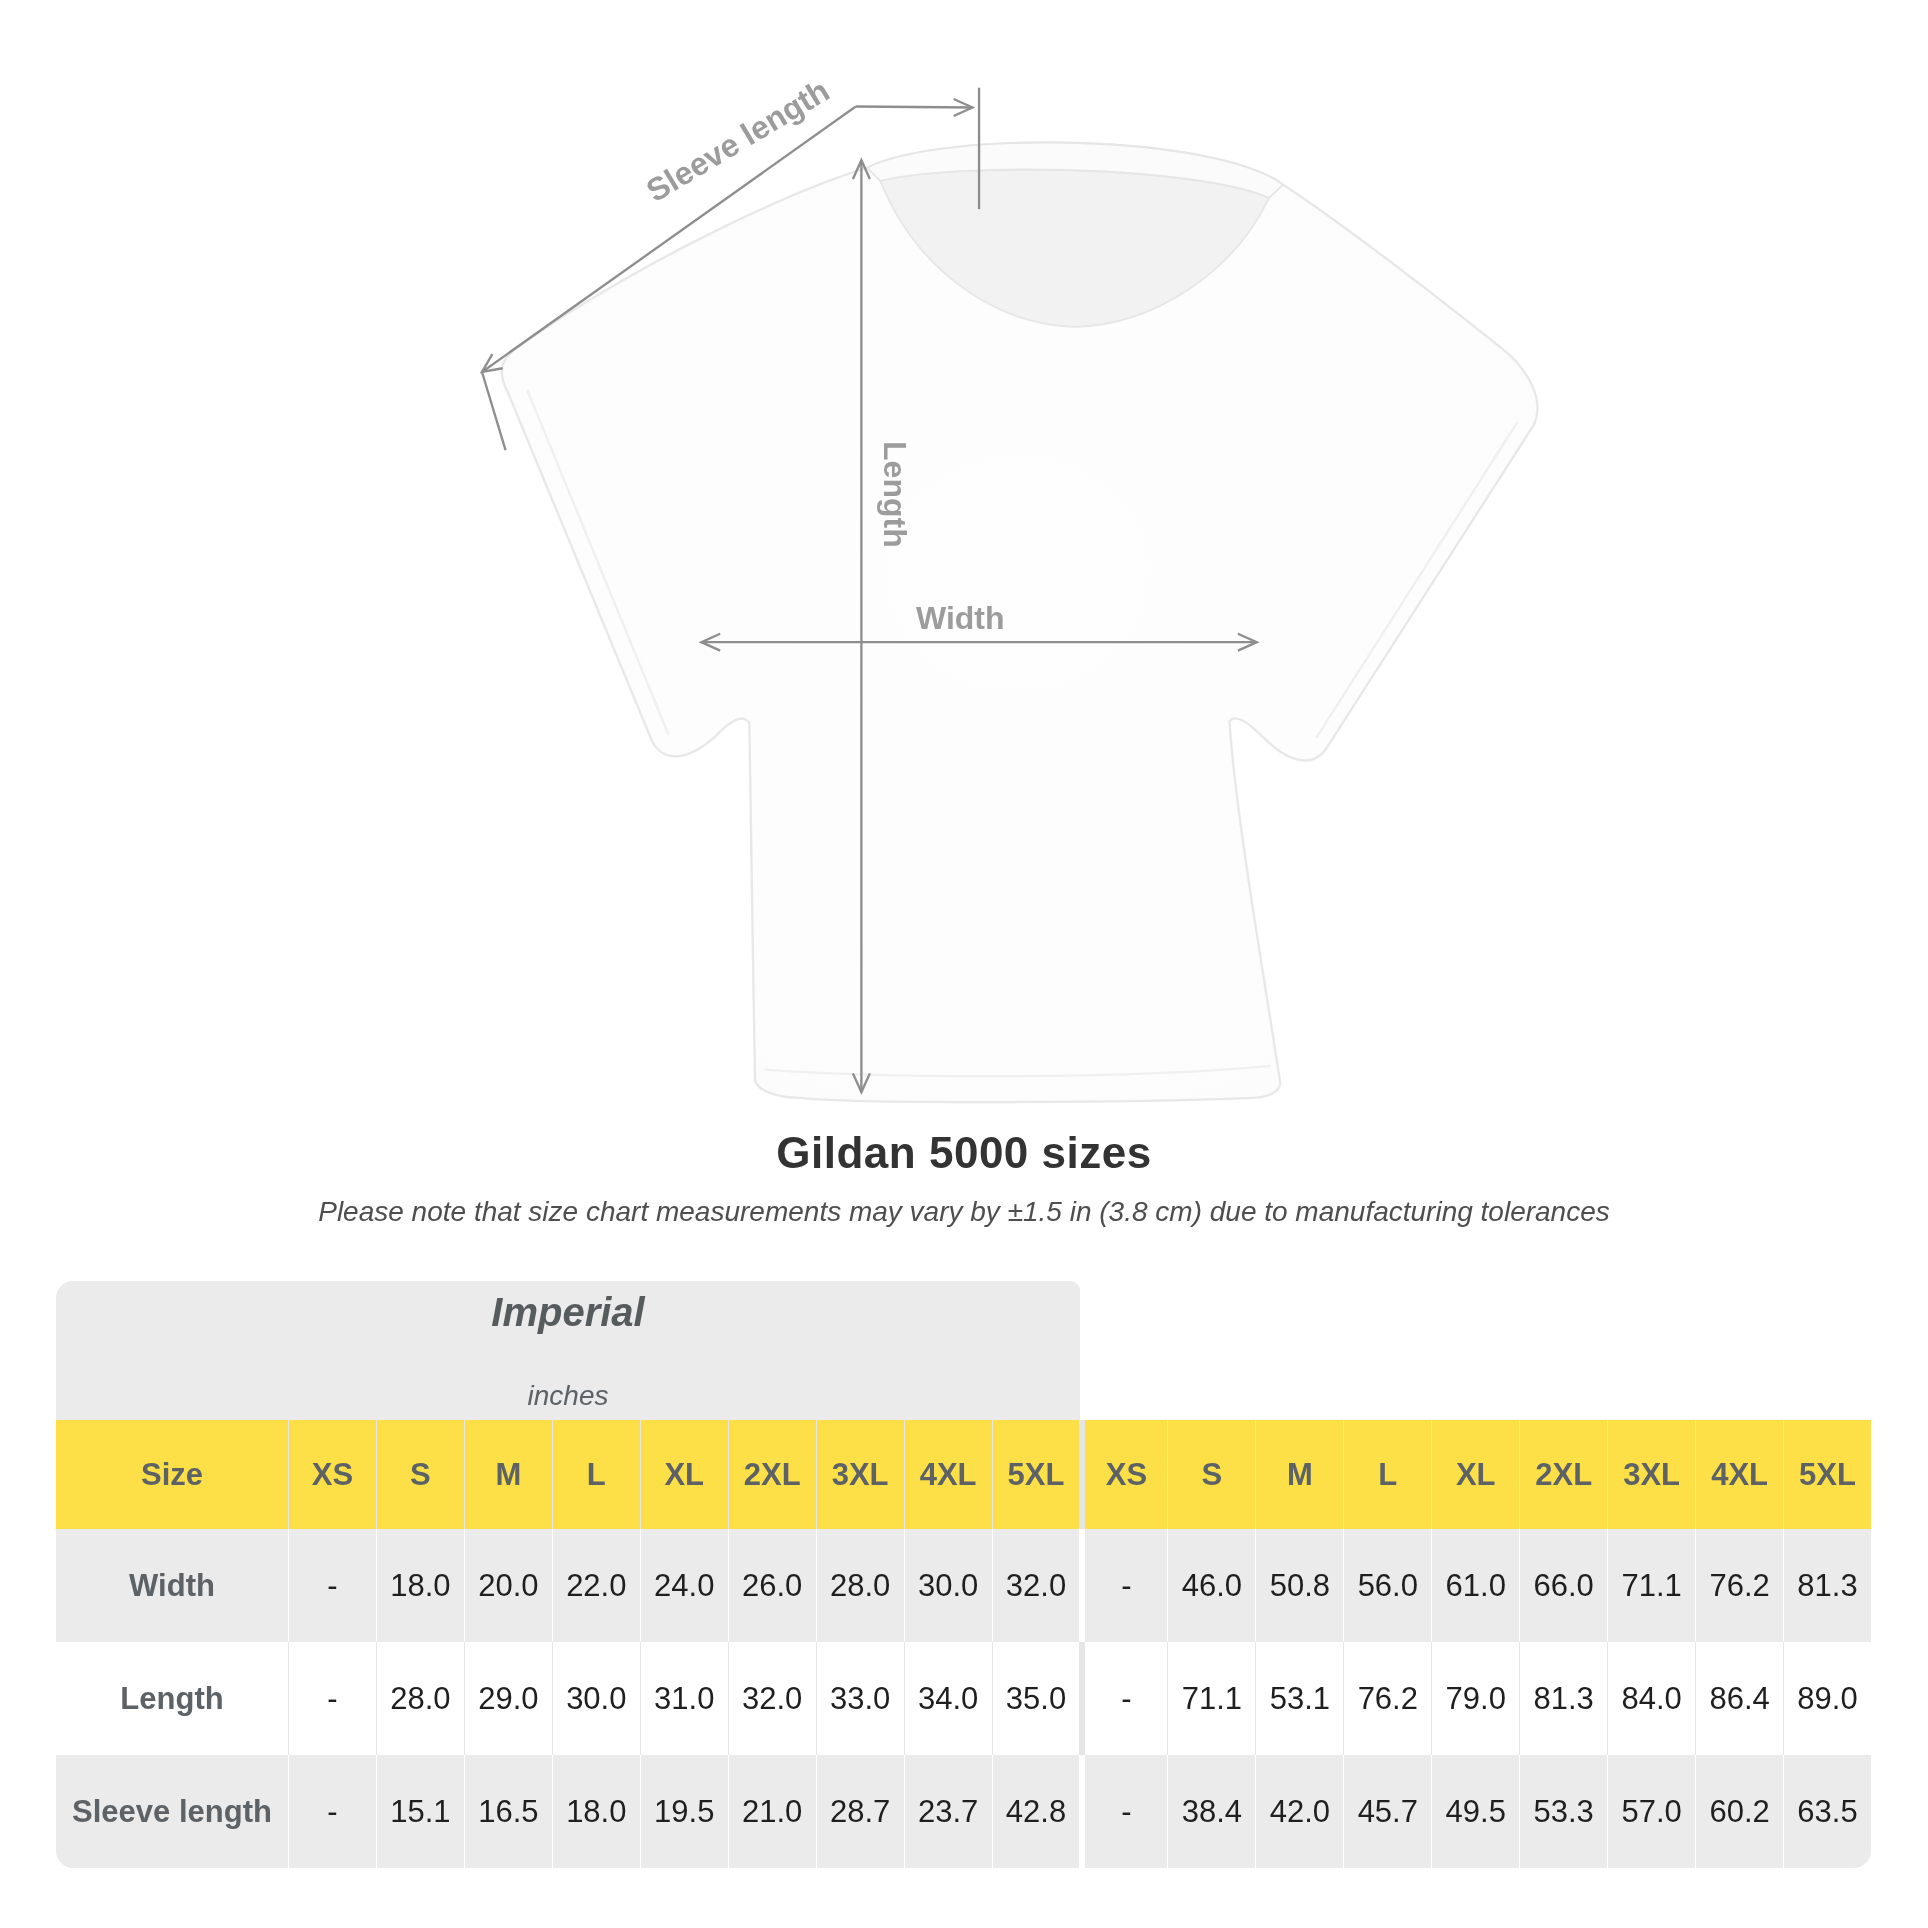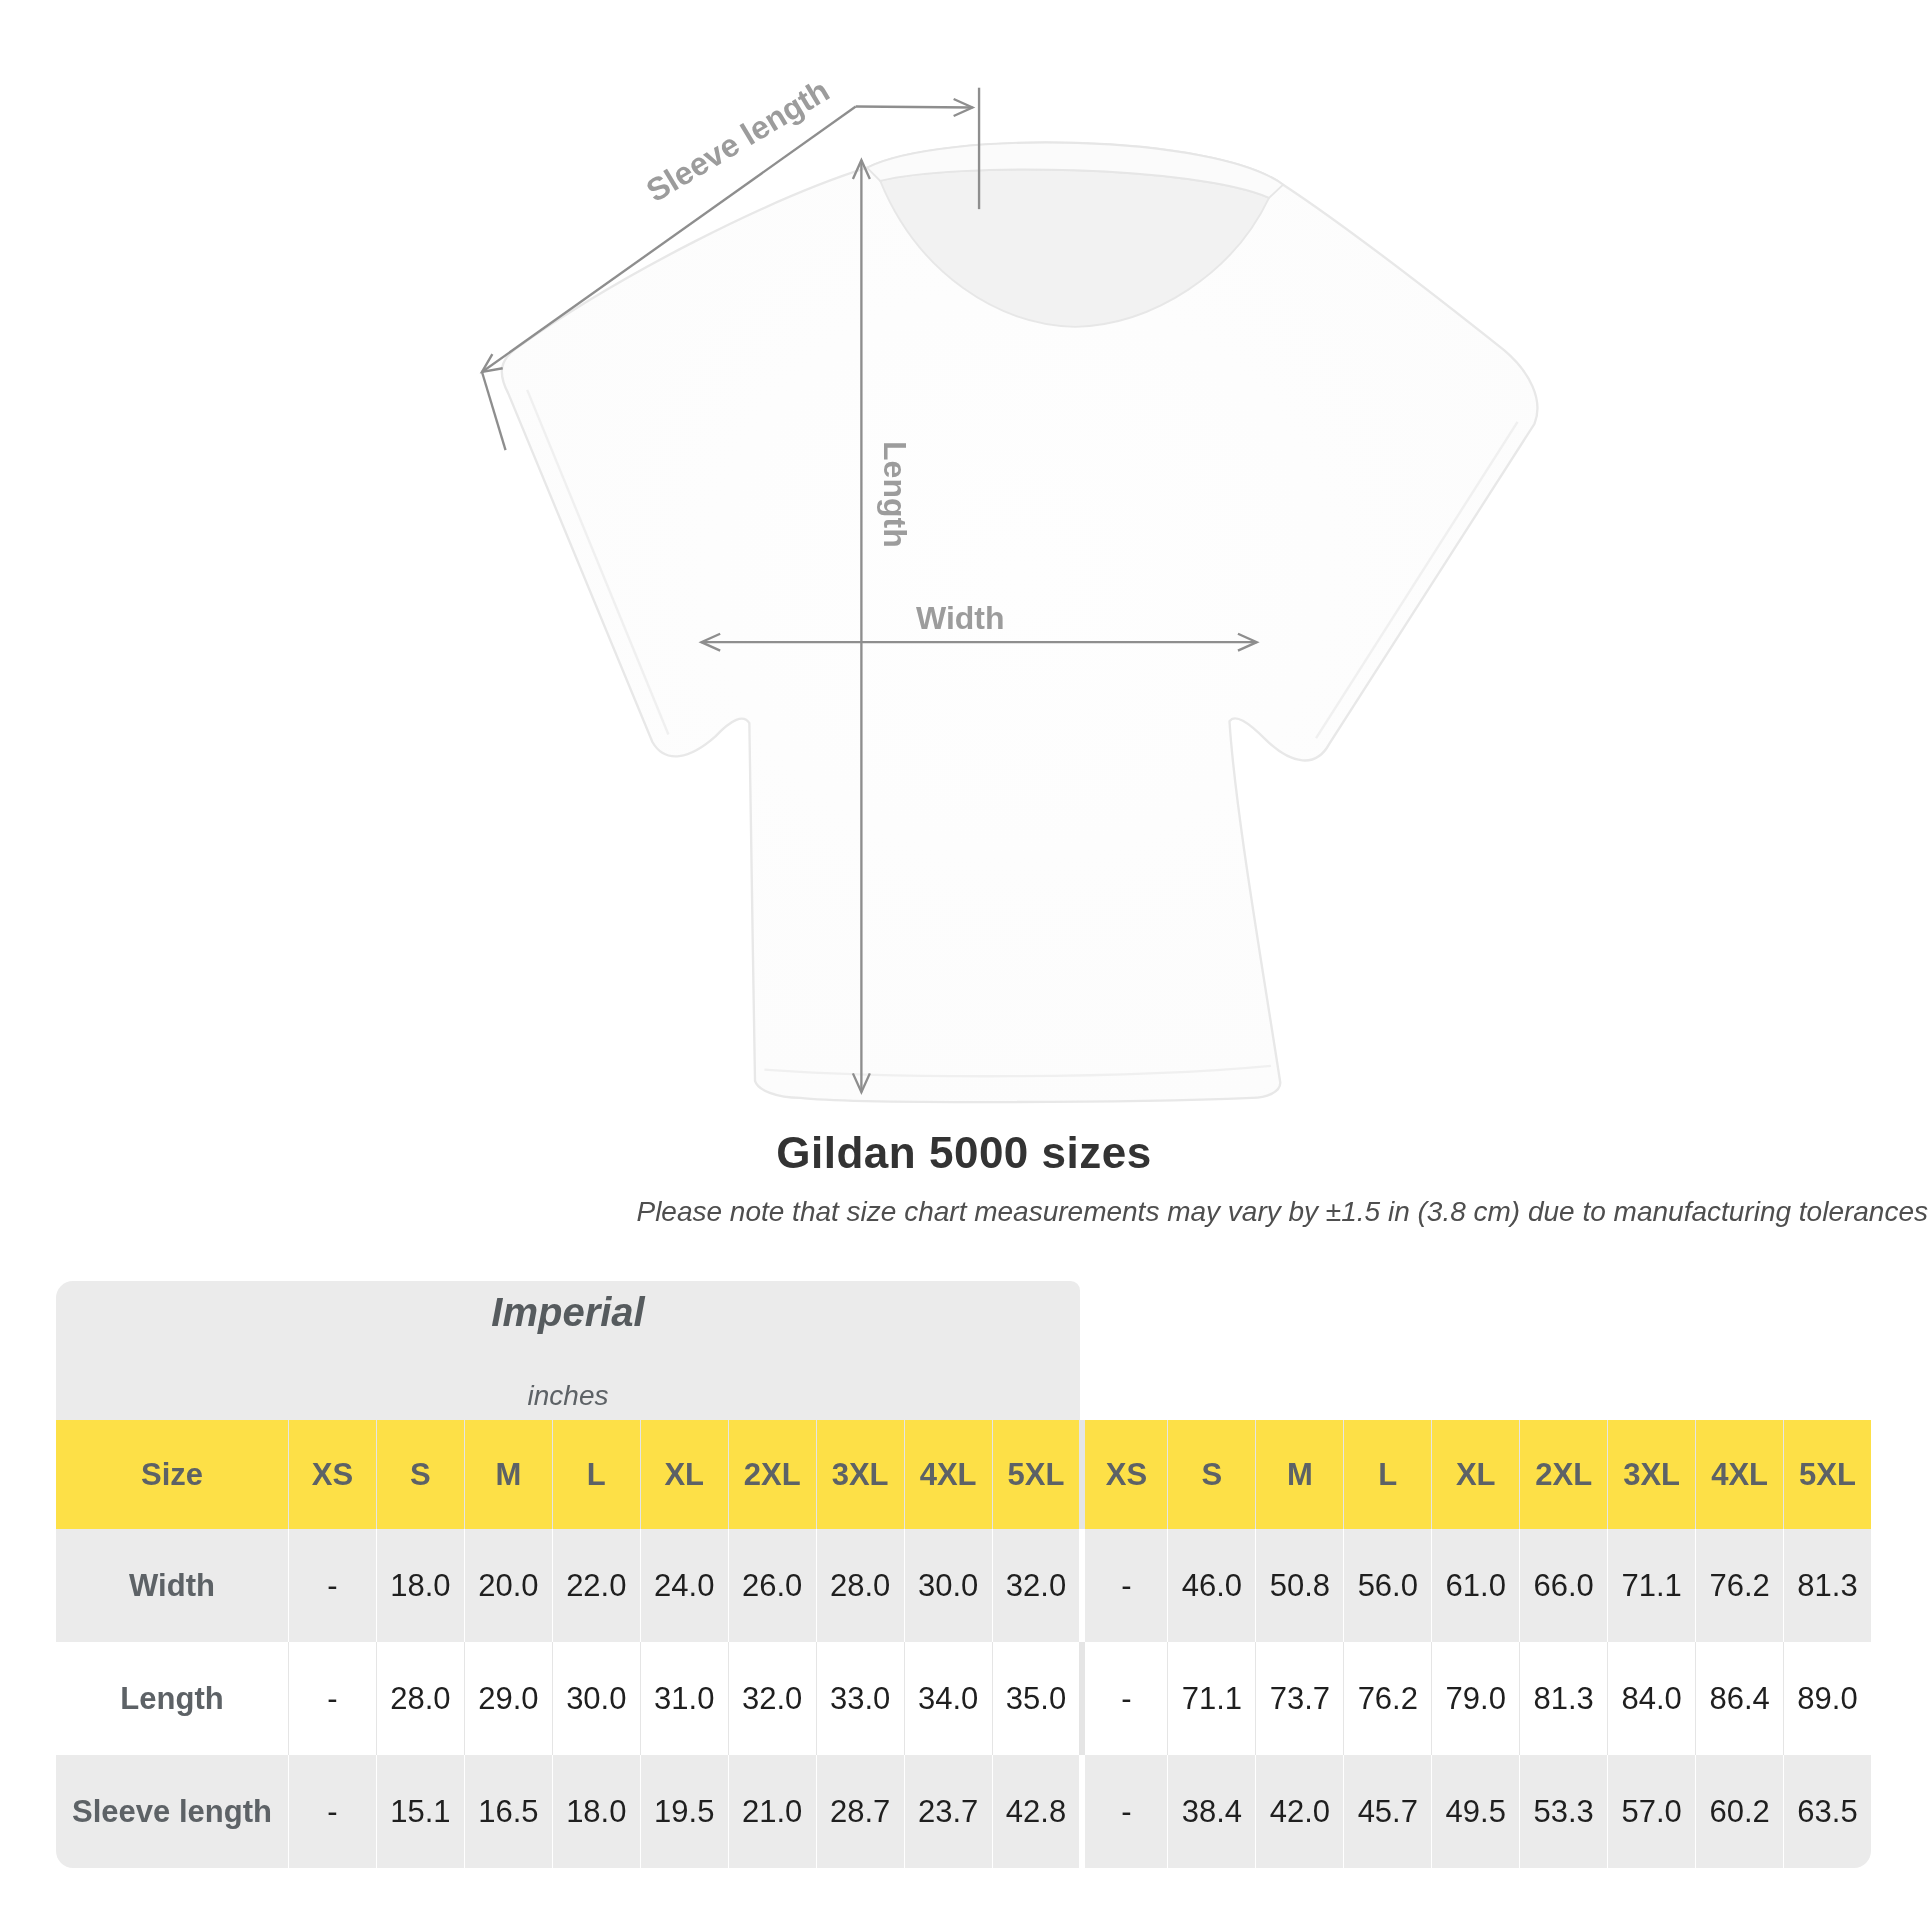--- a/index.html
+++ b/index.html
@@ -9,21 +9,21 @@
   }
   
   .diagram{position:absolute;left:0;top:0;}
   .dim-label{font-weight:bold;font-size:34px;fill:#9c9c9c;}
   
   .page-title{
     position:absolute;left:0;top:1128px;width:100%;margin:0;text-align:center;
     font-size:44px;font-weight:bold;color:#333333;letter-spacing:0.5px;
   }
   .page-subtitle{
-    position:absolute;left:0;top:1196px;width:100%;margin:0;text-align:right;
+    position:absolute;left:0;top:1196px;width:100%;margin:0;text-align:center;
     font-size:28px;font-style:italic;color:#4e4e4e;
   }
   
   .size-table{position:absolute;left:56px;top:1281px;width:1815px;}
   .band{display:grid;grid-template-columns:1024px 785px;column-gap:6.6px;height:139px;}
   .band-cell{
     background:#ebebeb;display:flex;flex-direction:column;align-items:center;justify-content:center;gap:47px;
   }
   .band-cell.imperial{border-radius:17px 9.4px 0 0;}
   .band-cell.metric{border-radius:9.4px 17px 0 0;}
@@ -180,21 +180,21 @@
           <div class="cell">28.0</div>
           <div class="cell">29.0</div>
           <div class="cell">30.0</div>
           <div class="cell">31.0</div>
           <div class="cell">32.0</div>
           <div class="cell">33.0</div>
           <div class="cell">34.0</div>
           <div class="cell">35.0</div>
           <div class="cell sec">-</div>
           <div class="cell">71.1</div>
-          <div class="cell">73.7</div>
+          <div class="cell">53.1</div>
           <div class="cell">76.2</div>
           <div class="cell">79.0</div>
           <div class="cell">81.3</div>
           <div class="cell">84.0</div>
           <div class="cell">86.4</div>
           <div class="cell">89.0</div>
         </div>
         <div class="trow gray-row last-row">
           <div class="cell label-cell">Sleeve length</div>
           <div class="cell">-</div>

